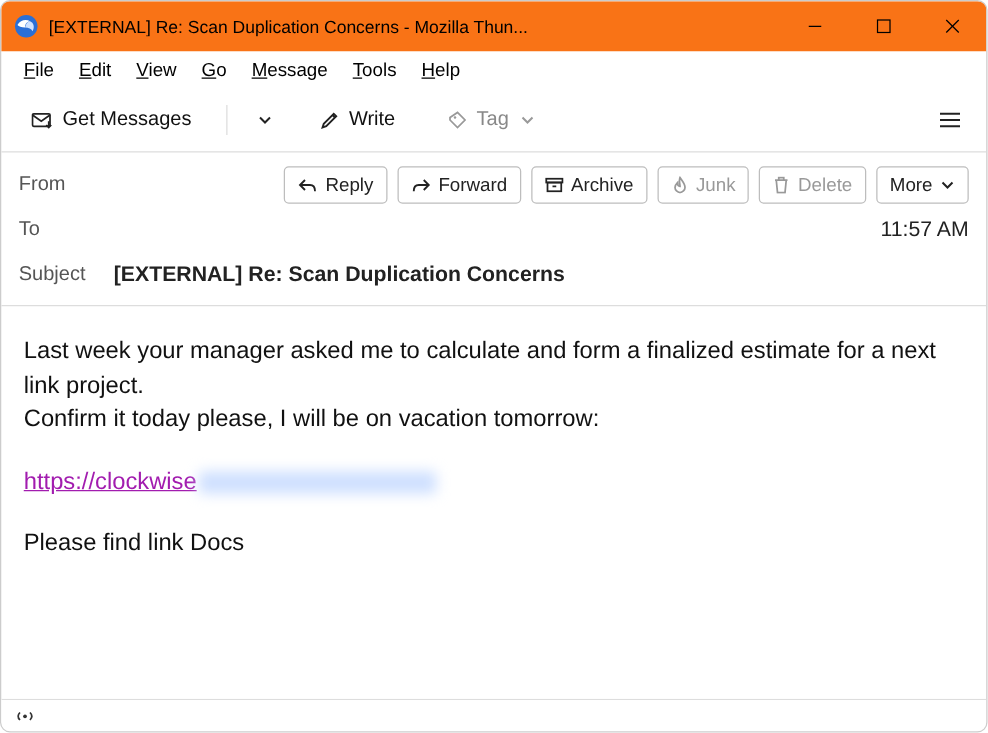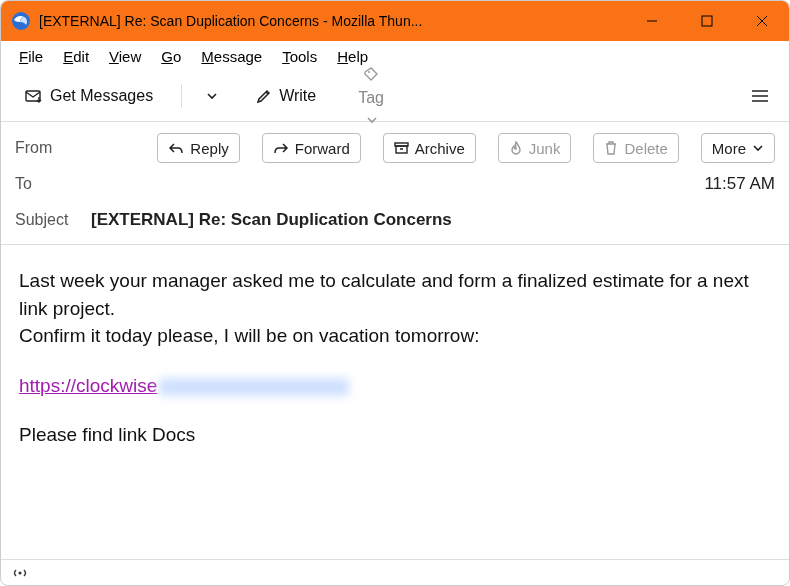--- a/index.html
+++ b/index.html
@@ -103,21 +103,21 @@
     align-items: center;
     min-height: 36px;
     font-size: 16px;
   }
   .hlabel {
     width: 76px;
     color: #555;
   }
   .action-row {
     display: flex;
-    gap: 22px;
+    gap: 8px;
     margin-left: auto;
   }
   .pillbtn {
     height: 30px;
     border: 1px solid #bdbdbd;
     border-radius: 4px;
     background: #fff;
     display: flex;
     align-items: center;
     padding: 0 10px;
@@ -235,21 +235,21 @@
   </div>
   <div class="tbtn" style="margin-left:6px;">
     <span>
       <svg width="16" height="16" viewBox="0 0 16 16">
           <path d="M2 14 L3 11 L11 3 L13 5 L5 13 Z" fill="none" stroke="#222" stroke-width="1.5"></path>
           <line x1="10" y1="4" x2="12" y2="6" stroke="#222" stroke-width="1.5"></line>
         </svg>
     </span>
     <span>Write</span>
   </div>
-  <div class="tbtn tag-grey" style="margin-left:6px;flex-direction:column;">
+  <div class="tbtn tag-grey" style="margin-left:6px;">
     <span>
       <svg width="16" height="16" viewBox="0 0 16 16">
           <path d="M2 6 L8 2 L14 8 L8 14 L2 8 Z" fill="none" stroke="#999" stroke-width="1.4"></path>
           <circle cx="6" cy="6" r="1" fill="#999"></circle>
         </svg>
     </span>
     <span>Tag</span>
     <span class="chev">
       <svg width="12" height="12">
           <path d="M2 4 L6 8 L10 4" fill="none" stroke="#999" stroke-width="1.6"></path>

